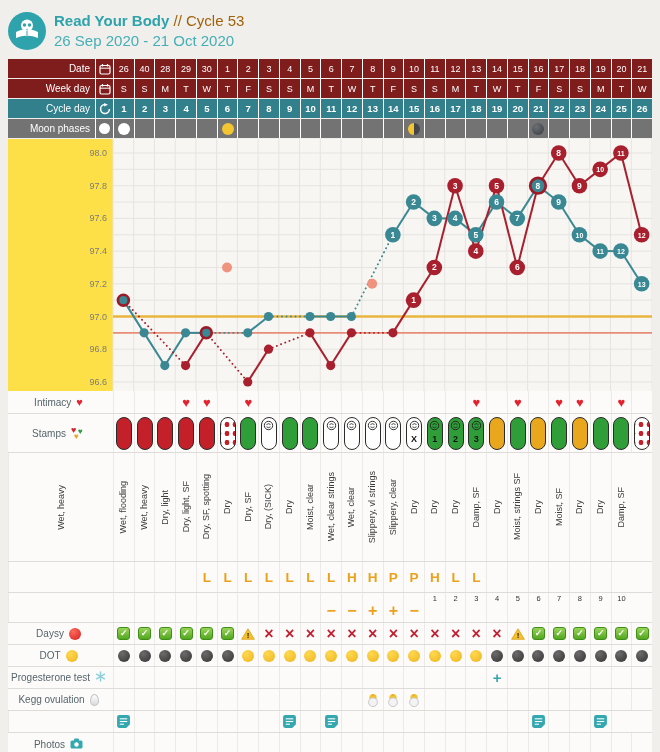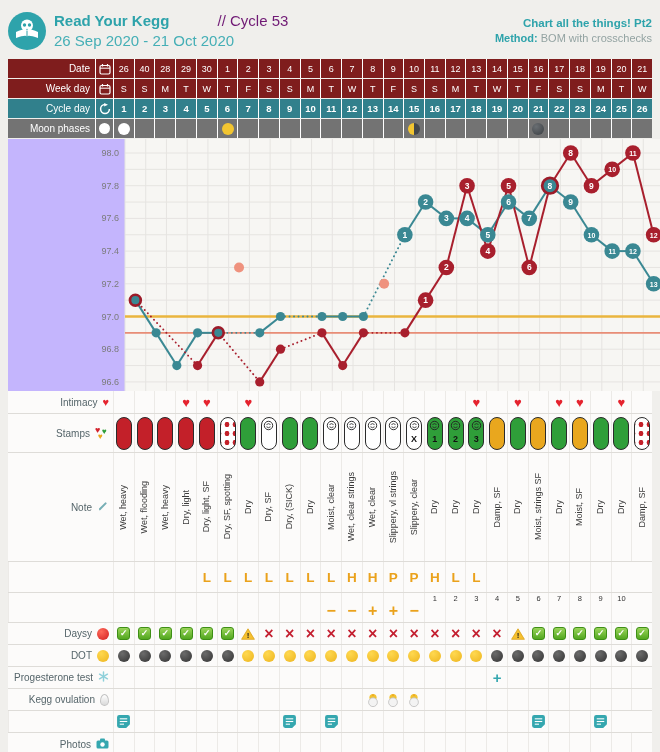--- a/index.html
+++ b/index.html
@@ -4,21 +4,21 @@
 <style>
   html,body{margin:0;padding:0;background:#f0efec;font-family:"Liberation Sans",sans-serif;}
   .page{position:relative;width:660px;height:752px;background:#f0efec;overflow:hidden;}
   .inner{position:absolute;left:8px;top:8px;width:644px;}
 
   
   .hdr{display:flex;align-items:center;height:46px;margin-bottom:5px;}
   .logo{width:38px;height:38px;border-radius:50%;background:#2ea3ab;flex:0 0 38px;display:flex;align-items:center;justify-content:center;}
   .hdr-title{margin-left:8px;line-height:1.35;}
   .t1{font-size:15px;font-weight:bold;color:#2ea3ab;}
-  .t1 .cyc{font-weight:normal;color:#701a75;margin-left:44px;}
+  .t1 .cyc{font-weight:normal;color:#a16207;}
   .t2{font-size:15px;color:#45afb6;}
   .hdr-right{margin-left:auto;text-align:right;line-height:1.4;}
   .hr1{font-size:11.5px;font-weight:bold;color:#2ea3ab;}
   .hr2{font-size:11px;color:#93a3a2;}
   .hr2 .m{font-weight:bold;color:#2ea3ab;}
 
   
   .cal{display:grid;grid-template-columns:87px 17px repeat(26,1fr);gap:1px;background:#fff;height:19px;margin-bottom:1px;}
   .cal>div{display:flex;align-items:center;justify-content:center;}
   .cal .lab{justify-content:flex-end;padding-right:5px;font-size:10px;color:#fff;}
@@ -28,26 +28,26 @@
   .row-cday>div{background:#31808c;}
   .row-cday .c{font-weight:bold;font-size:9.5px;}
   .row-moon>div{background:#737373;}
   .moonball{width:12px;height:12px;border-radius:50%;}
   .moon-full-white{background:#ffffff;}
   .moon-full-yellow{background:#f2c531;}
   .moon-half{background:linear-gradient(90deg,#f2c531 50%,#43474b 50%);}
   .moon-dark{background:radial-gradient(circle at 35% 30%,#6a6f73,#3a3e42);}
 
   
-  .chartwrap{position:relative;height:252px;background:#c4b5fd;padding-left:12px;}
+  .chartwrap{position:relative;height:252px;background:#fde047;}
   .chartwrap svg{display:block;}
 
   
   .trow{position:relative;display:grid;grid-template-columns:105px repeat(26,1fr);background:#fcfbfa;border-bottom:1px solid #dedcd8;}
-  .trow .lab{display:flex;align-items:center;justify-content:flex-end;gap:5px;padding-right:4px;font-size:10px;color:#55656a;}
+  .trow .lab{display:flex;align-items:center;justify-content:center;gap:5px;padding-right:4px;font-size:10px;color:#55656a;}
   .trow .dc{border-left:1px solid #eceae7;display:flex;align-items:center;justify-content:center;position:relative;}
   .h22{height:22px;} .h38{height:38px;} .h108{height:108px;} .h30{height:30px;} .h29{height:29px;} .h21{height:21px;} .h22b{height:22px;}
 
   .heart{color:#e5232e;font-size:13px;line-height:1;}
   .labheart{color:#e5232e;font-size:11px;line-height:1;}
 
   .pill{width:16px;height:33px;border:1.5px solid #2b2b2b;border-radius:9px;box-sizing:border-box;display:flex;flex-direction:column;align-items:center;padding-top:2px;}
   .pill .ptxt{font-size:9px;font-weight:bold;color:#111;margin-top:3px;}
   .f-red{background:#c32029;}
   .f-green{background:#2f9e39;}
@@ -81,26 +81,22 @@
       <svg width="38" height="38" viewBox="0 0 38 38">
         <circle cx="19" cy="13.5" r="6" fill="#fff"></circle>
         <circle cx="16.5" cy="13" r="1.7" fill="#2ea3ab"></circle>
         <circle cx="21.5" cy="13" r="1.7" fill="#2ea3ab"></circle>
         <path d="M19,16.5 l-1.6,2.4 h3.2 z" fill="#2ea3ab"></path>
         <path d="M8,20 q11,-5 11,-1 q0,-4 11,1 l0,6 q-11,-4 -11,-1 q0,-3 -11,1 z" fill="#fff"></path>
         <path d="M19,19 l0,7" stroke="#2ea3ab" stroke-width="1"></path>
       </svg>
     </div>
     <div class="hdr-title">
-      <div class="t1"><span>Read Your Kegg</span> <span class="cyc">// Cycle 53</span></div>
+      <div class="t1"><span>Read Your Body</span> <span class="cyc">// Cycle 53</span></div>
       <div class="t2">26 Sep 2020 - 21 Oct 2020</div>
-    </div>
-    <div class="hdr-right">
-      <div class="hr1">Chart all the things! Pt2</div>
-      <div class="hr2"><span class="m">Method:</span> <span>BOM with crosschecks</span></div>
     </div>
   </div>
 
   <div class="cal row-date">
     <div class="lab">Date</div>
     <div>
       <svg width="12" height="12" viewBox="0 0 12 12">
             <rect x="1" y="2.5" width="10" height="8.5" rx="1.5" fill="none" stroke="#fff" stroke-width="1.2"></rect>
             <line x1="3.5" y1="1" x2="3.5" y2="3.5" stroke="#fff" stroke-width="1.2"></line>
             <line x1="8.5" y1="1" x2="8.5" y2="3.5" stroke="#fff" stroke-width="1.2"></line>
@@ -687,27 +683,20 @@
         </div>
         <div class="dc">
           <div class="pill f-green"></div>
         </div>
         <div class="dc">
           <div class="pill f-polka"></div>
         </div>
       </div>
 
   <div class="trow h108" id="row-note">
-    <div class="lab">
-          <span>Note</span>
-      <span><svg width="12" height="12" viewBox="0 0 12 12">
-              <path d="M3,9 L8.6,3.4" stroke="#76aeb5" stroke-width="2" stroke-linecap="round"></path>
-              <path d="M2.2,10.4 L3.6,10 L2.7,9.1 z" fill="#76aeb5"></path>
-            </svg></span>
-    </div>
   <div class="dc">
           <span class="note">Wet, heavy</span>
         </div>
         <div class="dc">
           <span class="note">Wet, flooding</span>
         </div>
         <div class="dc">
           <span class="note">Wet, heavy</span>
         </div>
         <div class="dc">

